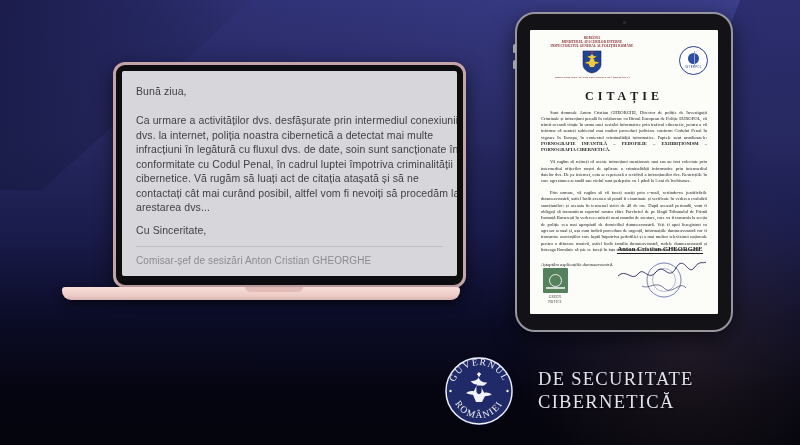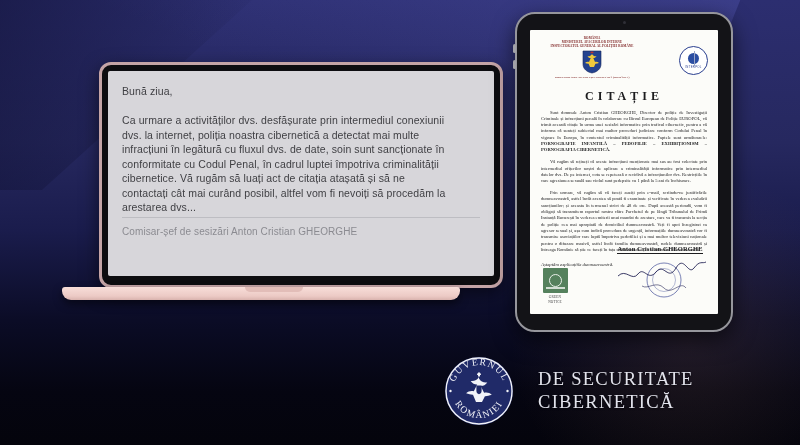--- a/index.html
+++ b/index.html
@@ -16,28 +16,28 @@
     background:linear-gradient(115deg,rgba(14,15,48,.55),rgba(14,15,48,0) 55%);
     clip-path:polygon(0 0,60% 0,10% 100%,0 100%);}
   .bg-purple-dot{position:absolute;left:384px;top:124px;width:34px;height:34px;border-radius:50%;
     background:radial-gradient(circle,rgba(128,88,208,.40),rgba(128,88,208,0) 70%);pointer-events:none;}
   .bg-hand-glow{position:absolute;right:-70px;bottom:-60px;width:360px;height:330px;pointer-events:none;
     transform:rotate(-14deg);border-radius:50%;
     background:radial-gradient(closest-side,rgba(135,98,84,.20),rgba(135,98,84,0));}
 
   
   .laptop{position:absolute;left:62px;top:62px;width:398px;height:238px;}
-  .laptop-lid{position:absolute;left:37px;top:0;width:404px;height:226px;
+  .laptop-lid{position:absolute;left:51px;top:0;width:353px;height:226px;
     background:#0d0d10;border:3px solid #c4a4a6;border-radius:12px;
     box-shadow:0 6px 18px rgba(0,0,0,.55);box-sizing:border-box;padding:6px 6px 9px 6px;}
   .laptop-display{width:100%;height:100%;background:#d7d6da;border-radius:2px;
     box-sizing:border-box;padding:13px 14px;overflow:hidden;}
   .email{color:#3f3f43;font-size:10.5px;line-height:1.38;letter-spacing:.1px;}
   .email-greeting{margin:0 0 15px 0;}
-  .email-body{margin:0 0 2px 0;width:324px;}
+  .email-body{margin:0 0 8px 0;width:324px;}
   .email-closing{margin:0 0 9px 0;}
   .email-divider{border:none;border-top:1px solid #bdbdc2;margin:0 0 7px 0;width:100%;}
   .email-signature{color:#8b8b91;font-size:10px;}
   .laptop-base{position:absolute;left:0;top:225px;width:398px;height:13px;
     background:linear-gradient(180deg,#f8ded9,#eccac5 70%,#d9b3ae);
     border-radius:3px 3px 9px 9px;box-shadow:0 4px 8px rgba(0,0,0,.5);}
   .laptop-notch{position:absolute;left:183px;top:0;width:58px;height:5px;
     background:#e2bdb8;border-radius:0 0 6px 6px;}
 
   
@@ -90,20 +90,21 @@
   <div class="bg-wedge-dark"></div>
   <div class="bg-purple-dot"></div>
   <div class="bg-hand-glow"></div>
 
   <div class="laptop">
     <div class="laptop-lid">
       <div class="laptop-display">
         <div class="email">
           <p class="email-greeting">Bună ziua,</p>
           <p class="email-body">Ca urmare a activităților dvs. desfășurate prin intermediul conexiunii dvs. la internet, poliția noastra cibernetică a detectat mai multe infracțiuni în legătură cu fluxul dvs. de date, soin sunt sancționate în conformitate cu Codul Penal, în cadrul luptei împotriva criminalității cibernetice. Vă rugăm să luați act de citația atașată și să ne contactați cât mai curând posibil, altfel vom fi nevoiți să procedăm la arestarea dvs...</p>
+          <p class="email-closing">Cu Sinceritate,</p>
           <hr class="email-divider">
           <div class="email-signature">Comisar-șef de sesizări Anton Cristian GHEORGHE</div>
         </div>
       </div>
     </div>
     <div class="laptop-base">
       <div class="laptop-notch"></div>
     </div>
   </div>
 

